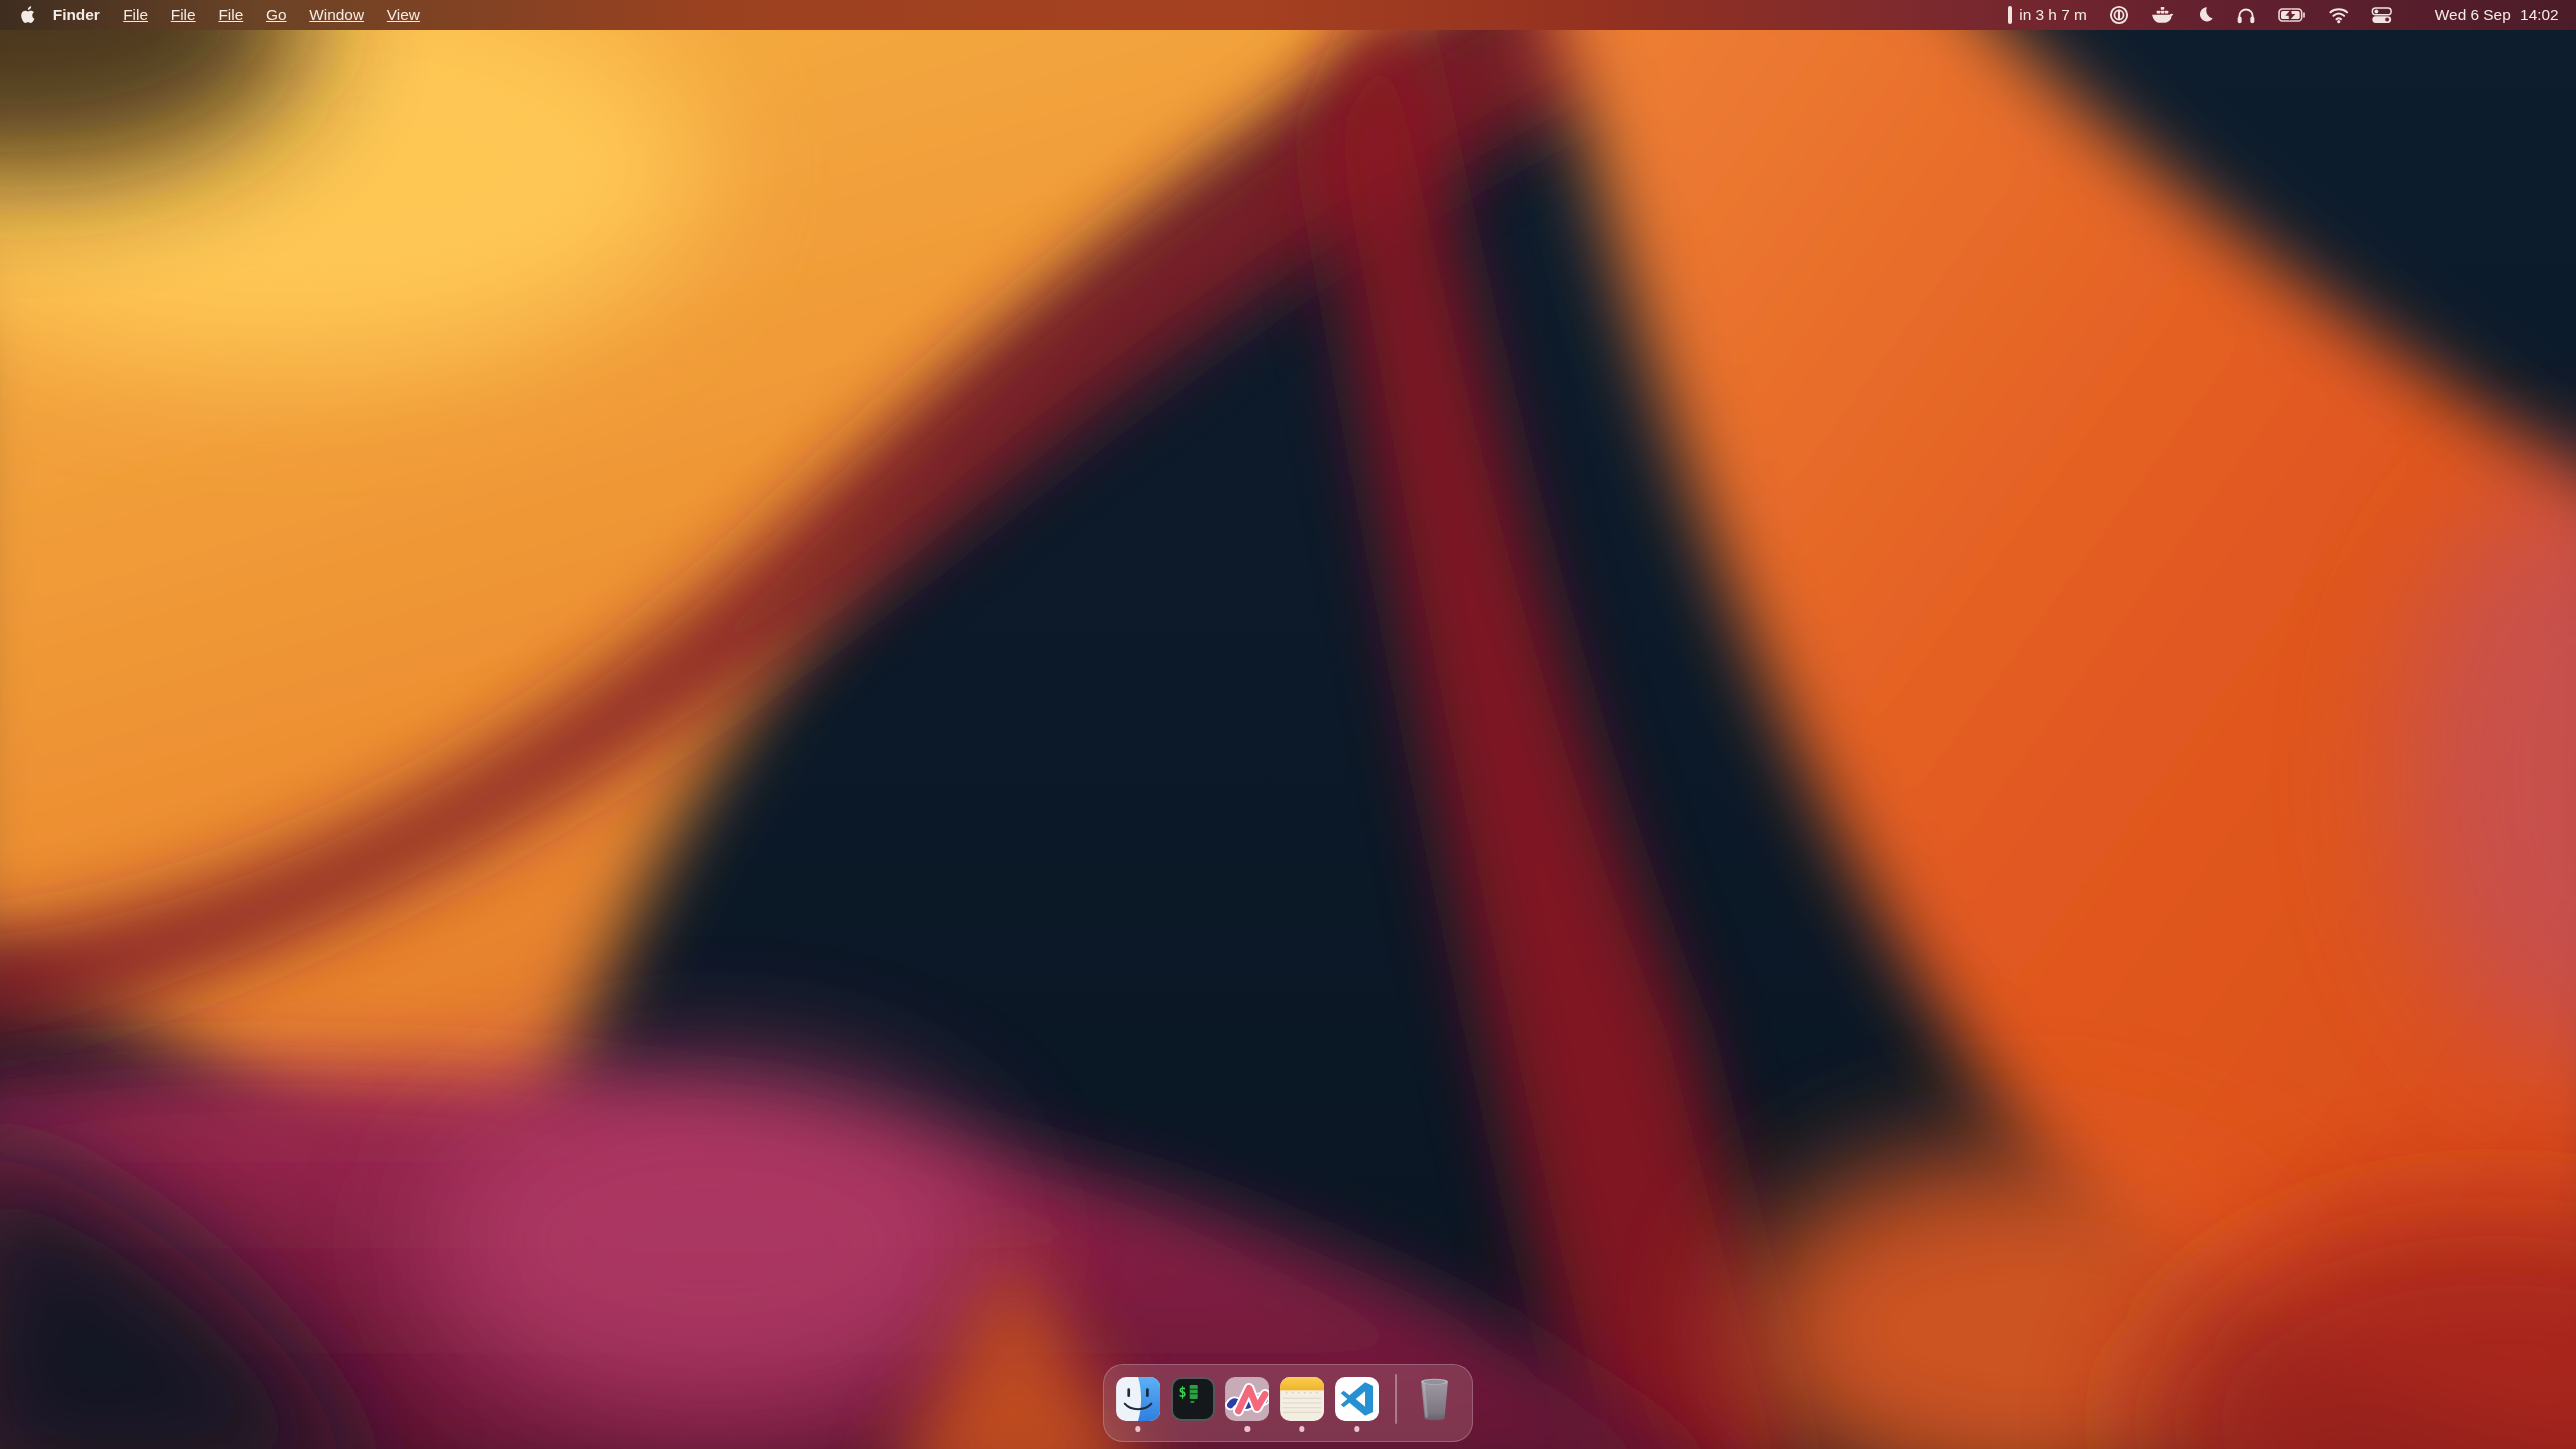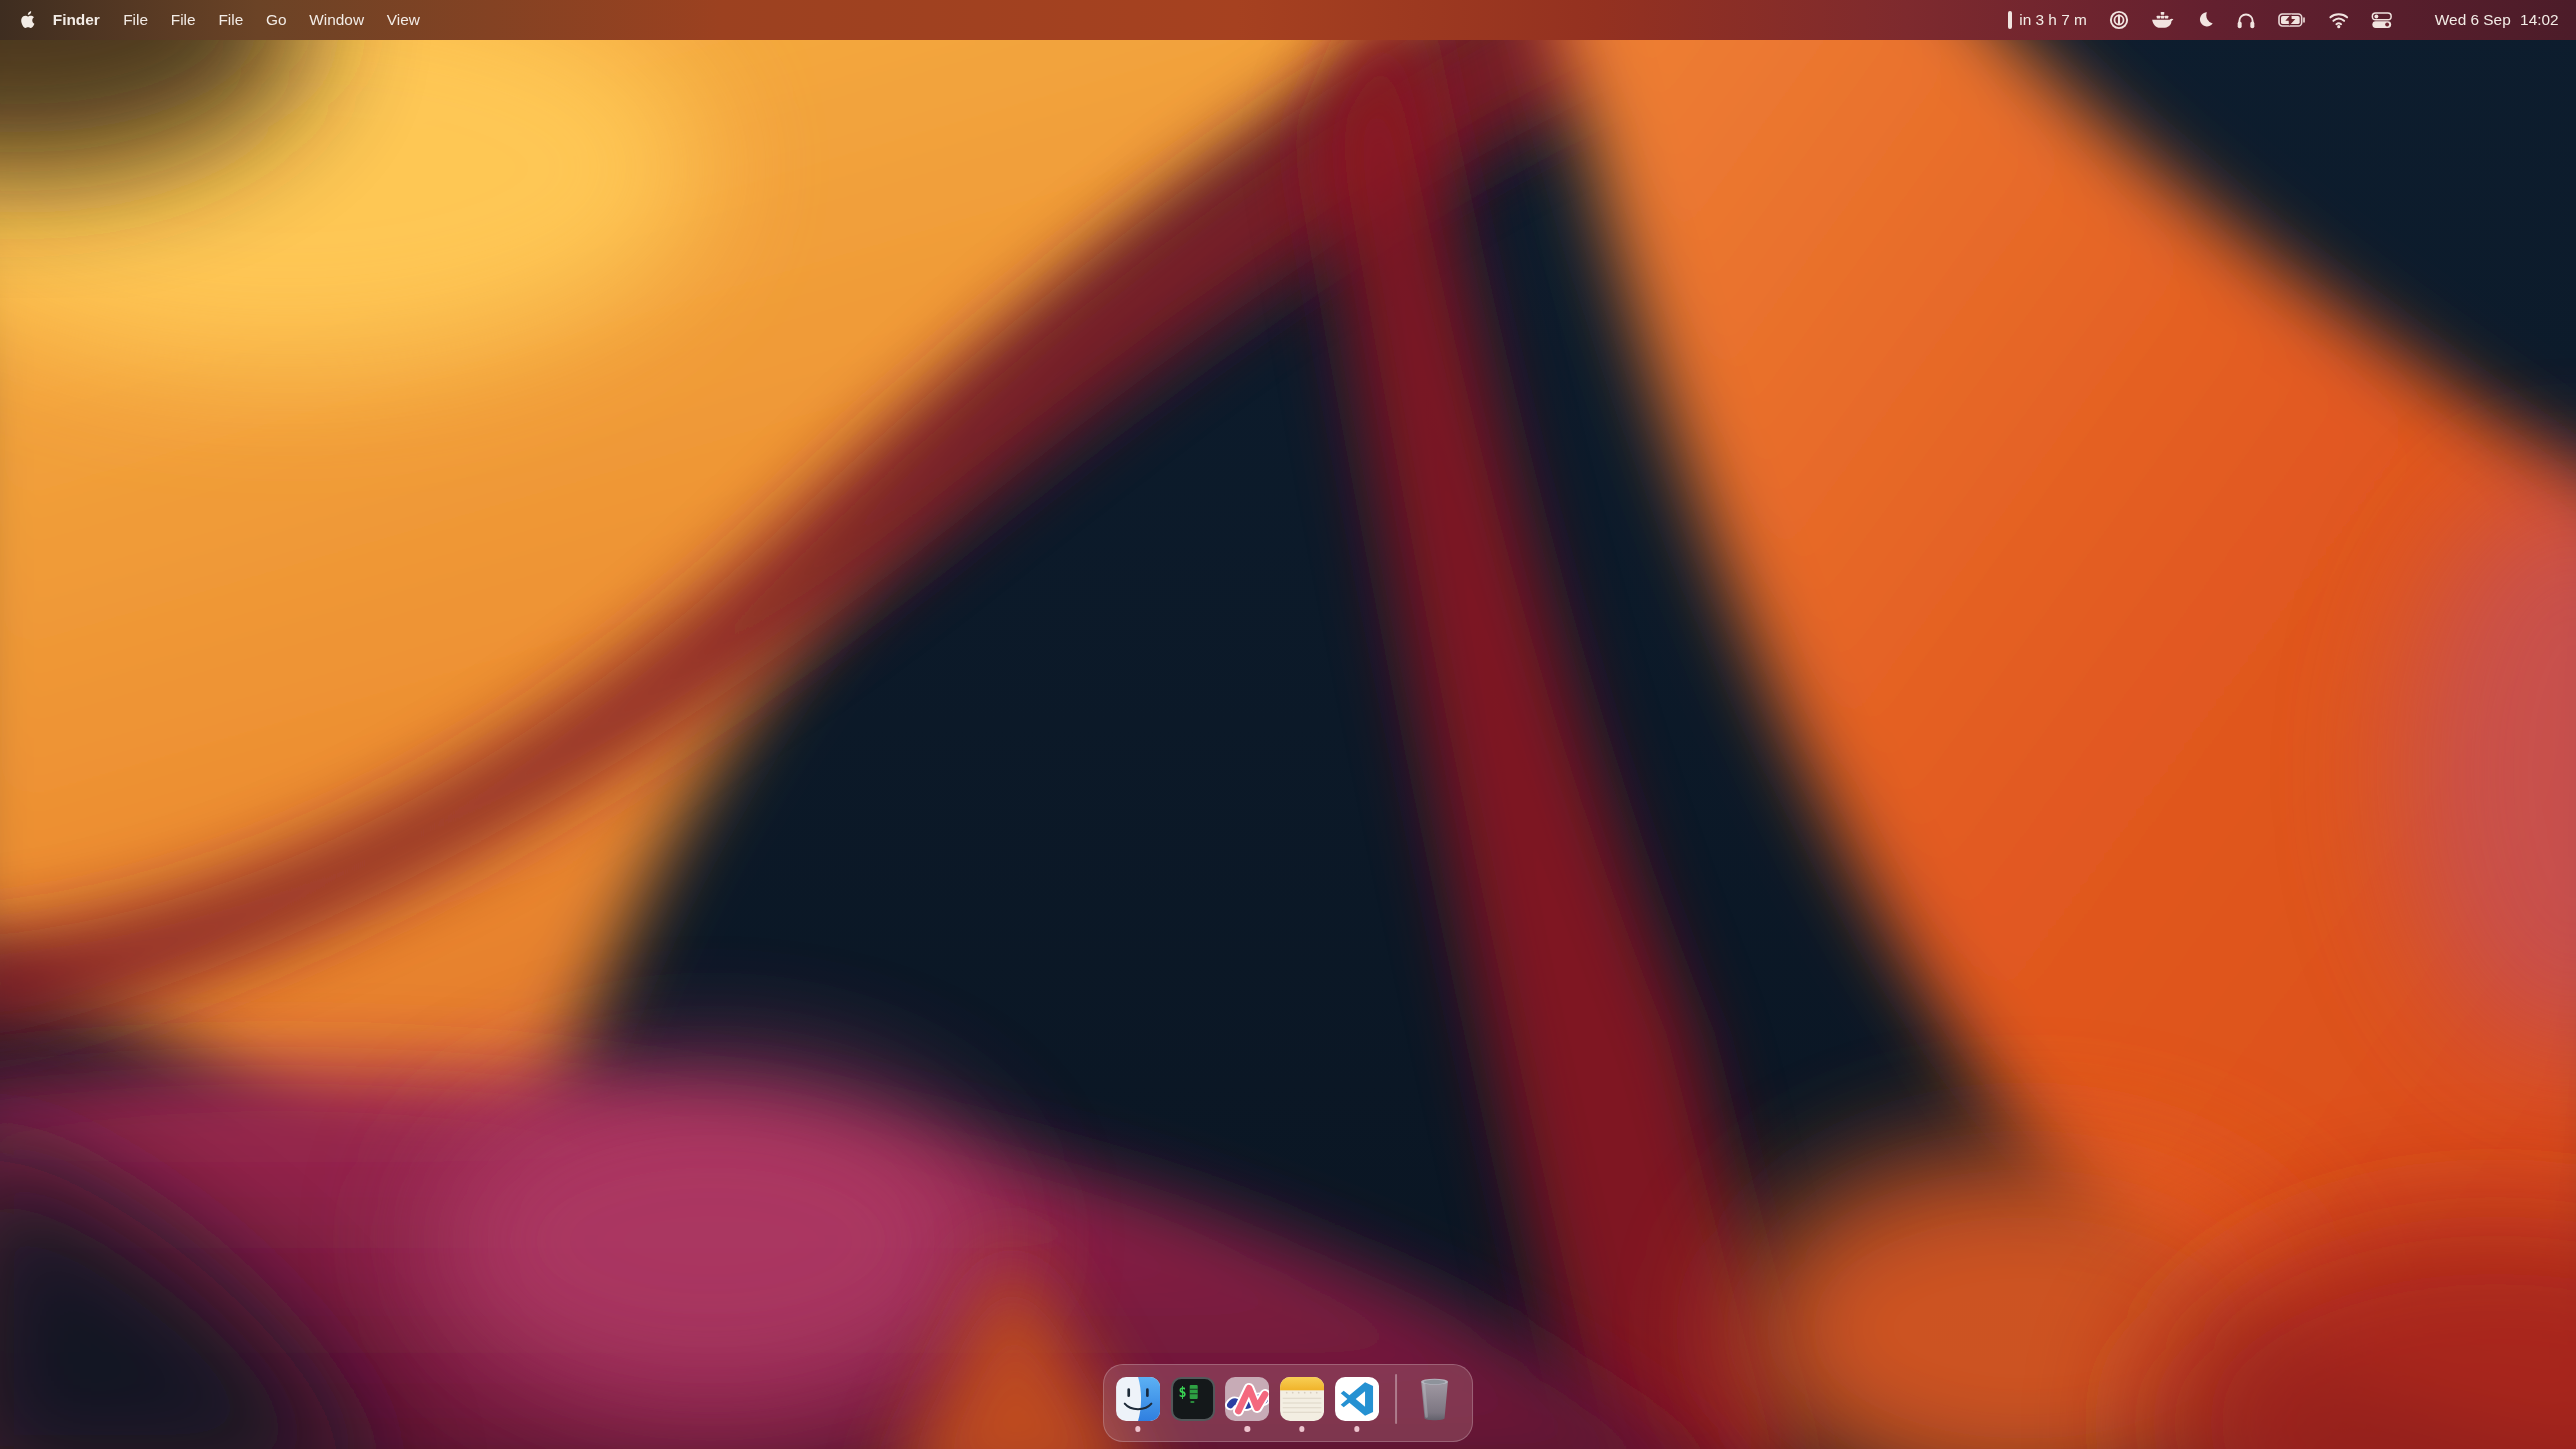--- a/index.html
+++ b/index.html
@@ -5,29 +5,29 @@
   * { margin:0; padding:0; box-sizing:border-box; }
   html,body { width:2576px; height:1449px; overflow:hidden; background:#0c1b2a;
               font-family:"Liberation Sans", sans-serif; }
   .screen { position:relative; width:2576px; height:1449px; overflow:hidden; }
 
   
   .wallpaper { position:absolute; inset:0; width:100%; height:100%; display:block; }
 
   
   .menubar {
-    position:absolute; top:0; left:0; width:100%; height:40px;
+    position:absolute; top:0; left:0; width:100%; height:30px;
     display:flex; align-items:center; padding:0 17.4px;
     background:linear-gradient(90deg,#3e2d20 0%,#6b4326 10%,#9c4120 28%,#a64120 48%,
                #943120 62%,#7e2a2e 74%,#63202f 86%,#4c1c29 100%);
     color:#f3ece6; font-size:15.4px; z-index:5;
   }
   .apple { width:18px; height:21.5px; margin-right:5.4px; display:flex; align-items:center; }
   .app-name { font-weight:700; padding:0 12px; }
-  .menu-item { padding:0 11.4px; }
+  .menu-item { padding:0 11.4px;text-decoration:underline; }
   .mb-right { margin-left:auto; display:flex; align-items:center; gap:22px; }
   .mb-right svg { display:block; }
   .countdown-group { display:flex; align-items:center; gap:7.4px; }
   .countdown-bar { width:4px; height:18px; border-radius:2px; background:#f1e4e0; }
   .clock { display:flex; gap:9.4px; margin-left:20px; }
 
   
   .dock {
     position:absolute; bottom:6.7px; left:50%; transform:translateX(-50%);
     display:flex; align-items:center; gap:10.7px;

